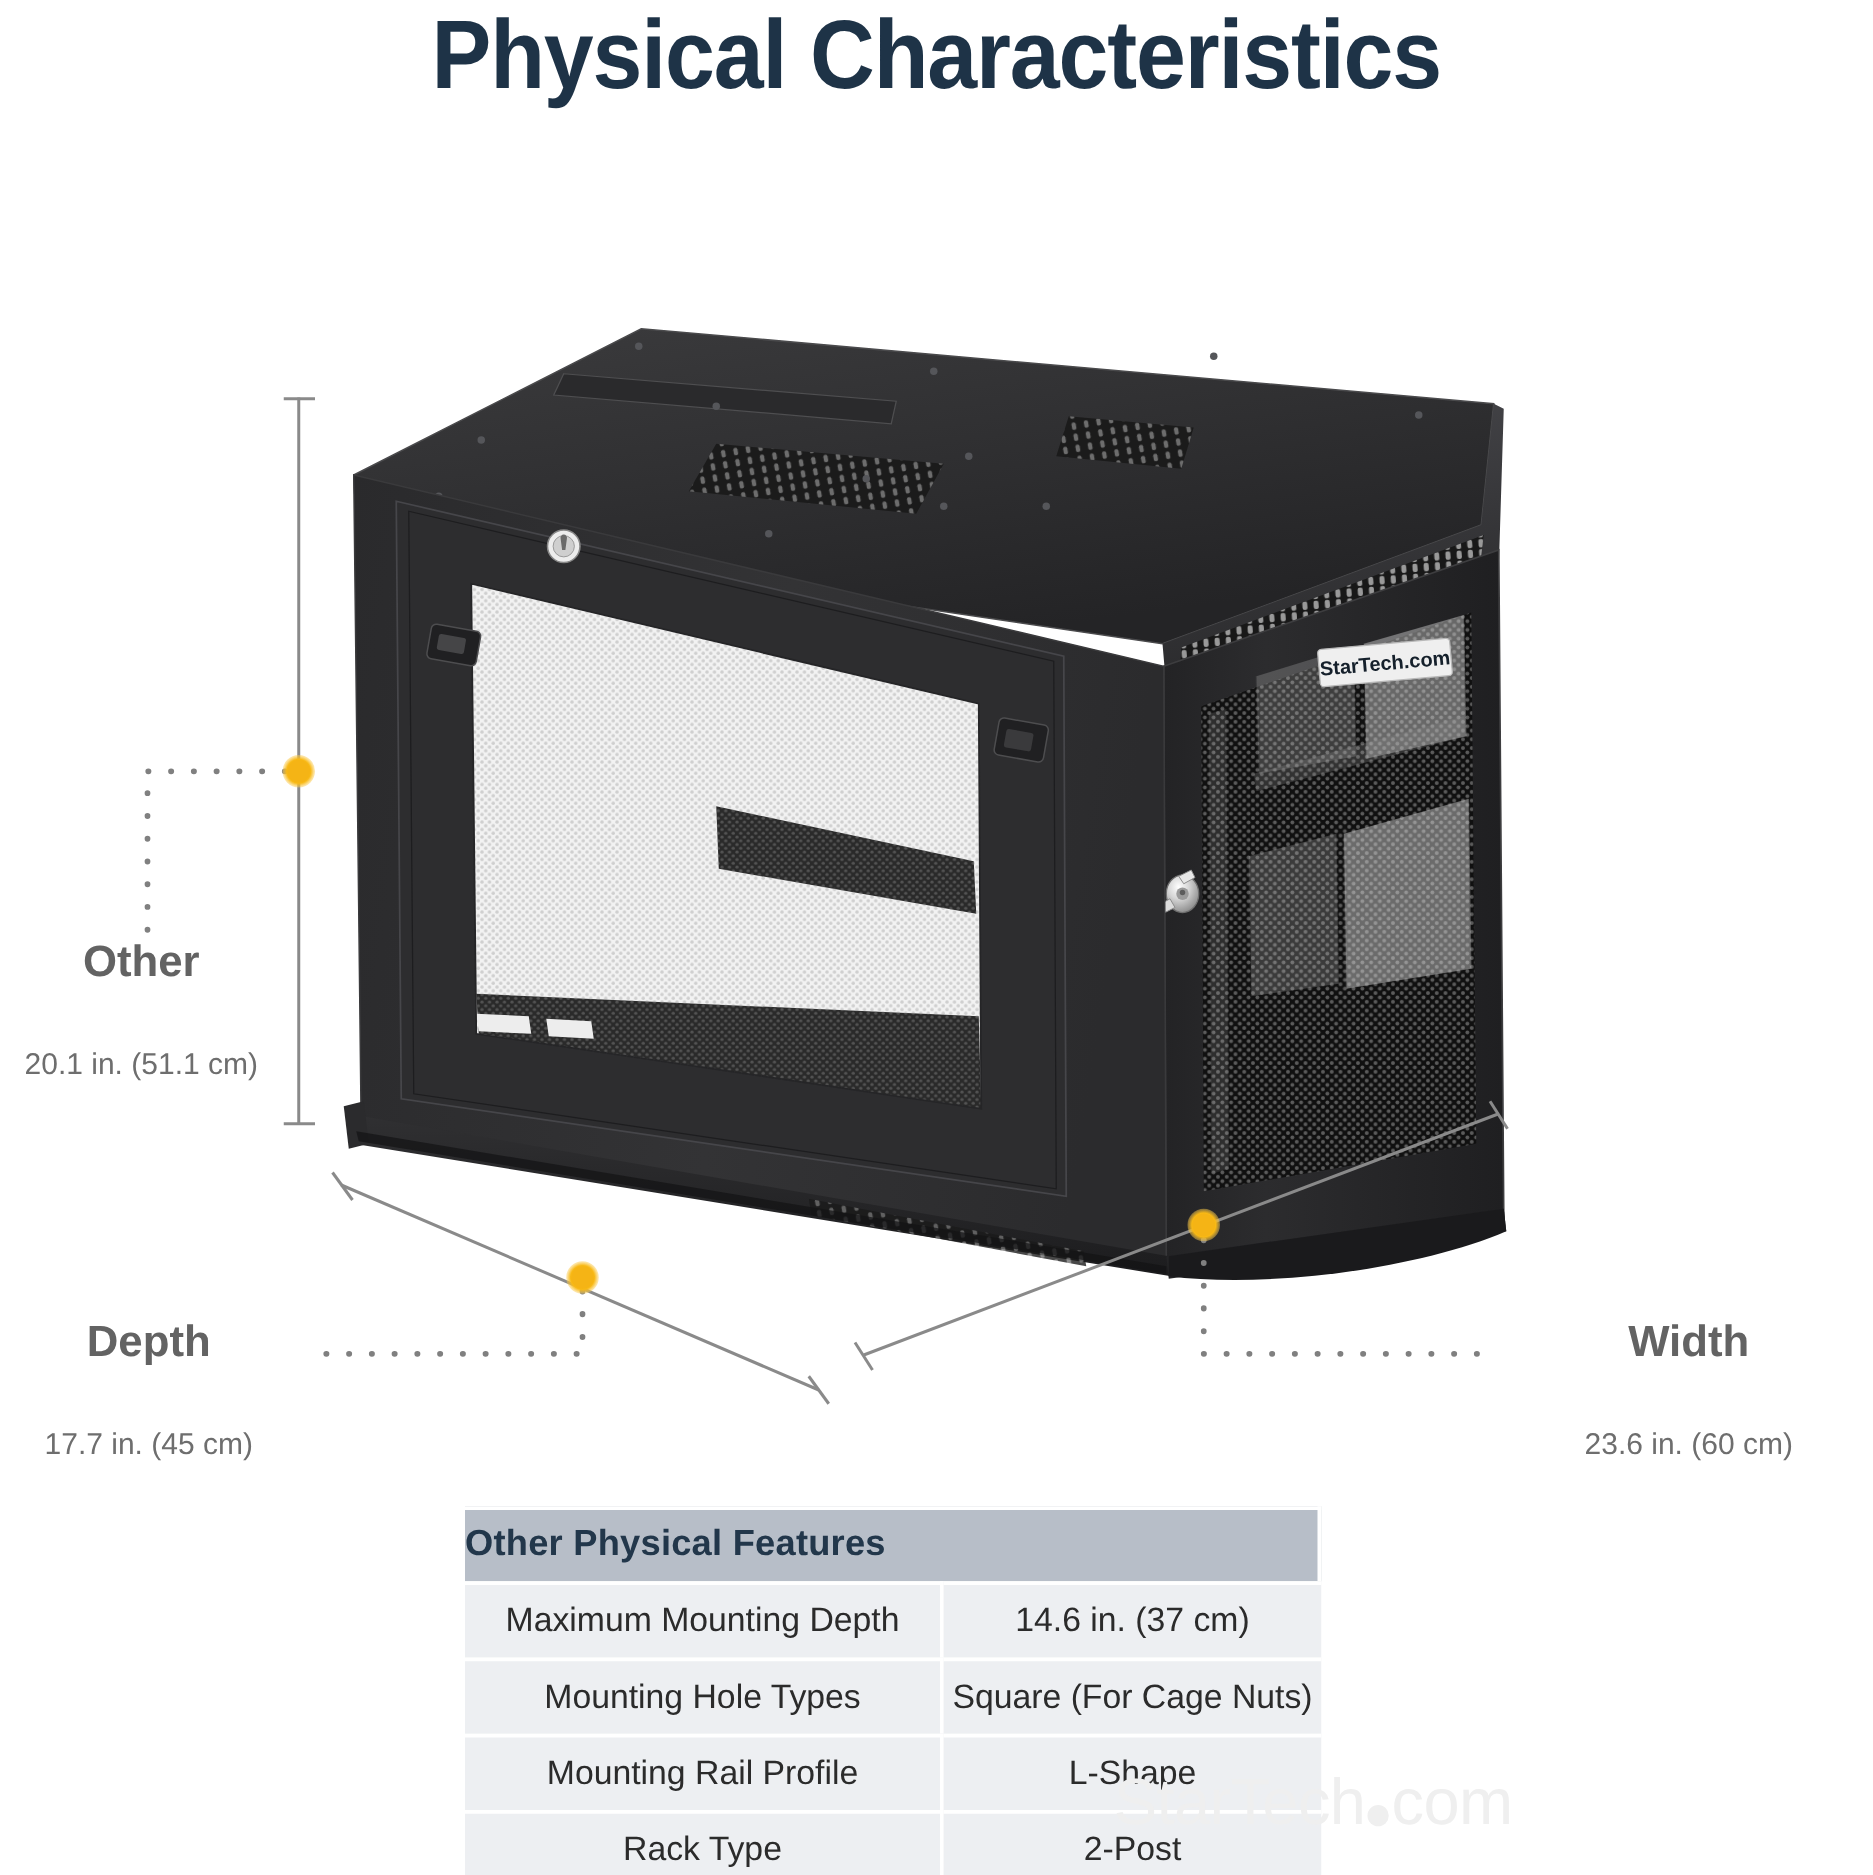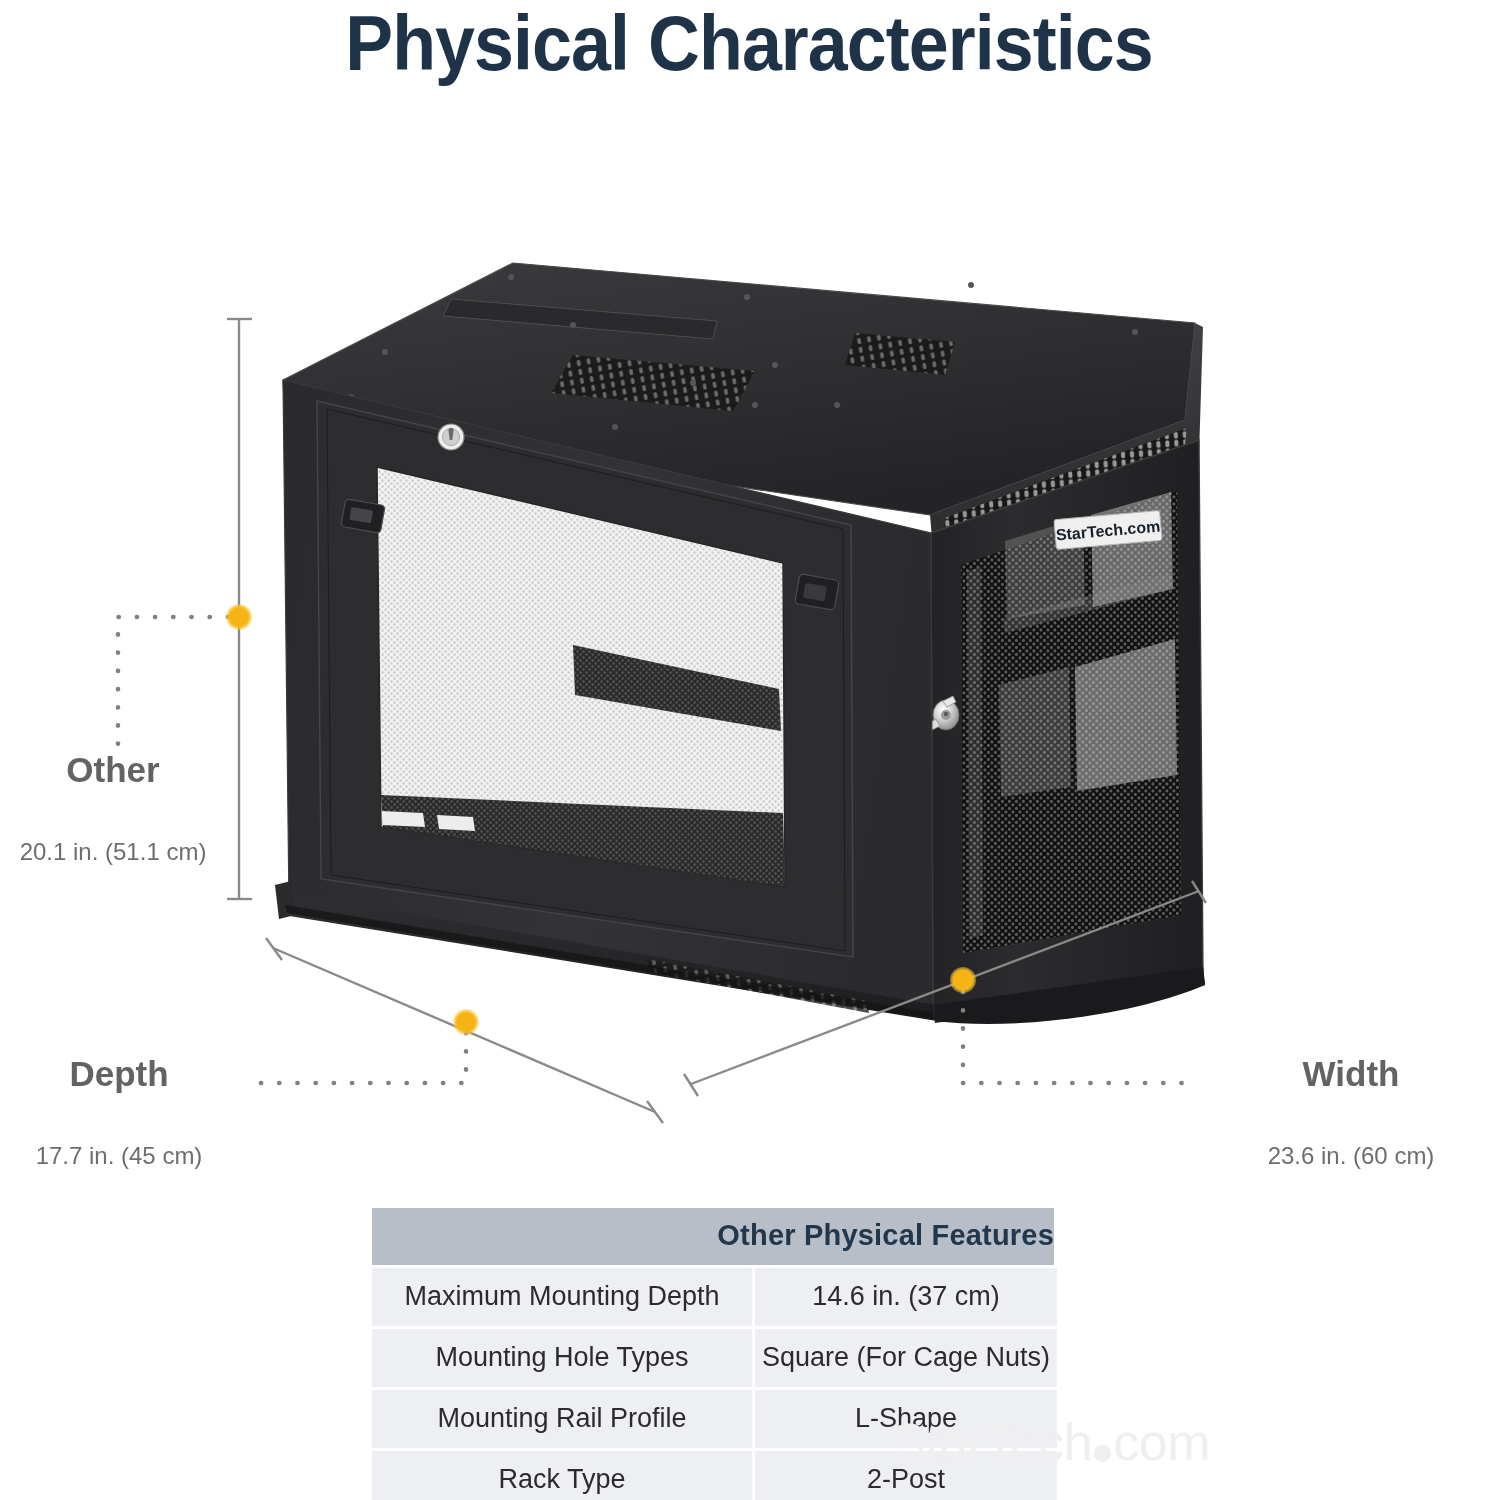--- a/index.html
+++ b/index.html
@@ -51,21 +51,21 @@
 
   
   .spec-table{
     position:absolute;left:372px;top:1205px;width:685px;
     border-collapse:separate;border-spacing:0;
   }
   .spec-table .hdr{
     background:#B7BEC8;
     color:#22374B;
     font-size:29px;font-weight:bold;
-    text-align:right;
+    text-align:left;
     padding:11px 0 13px 0;
     letter-spacing:0.2px;
   }
   .spec-table td{
     background:#EDEFF2;
     color:#2B2B2B;
     font-size:27px;
     text-align:center;
     padding:13px 6px 14px 6px;
     border-top:3px solid #ffffff;

